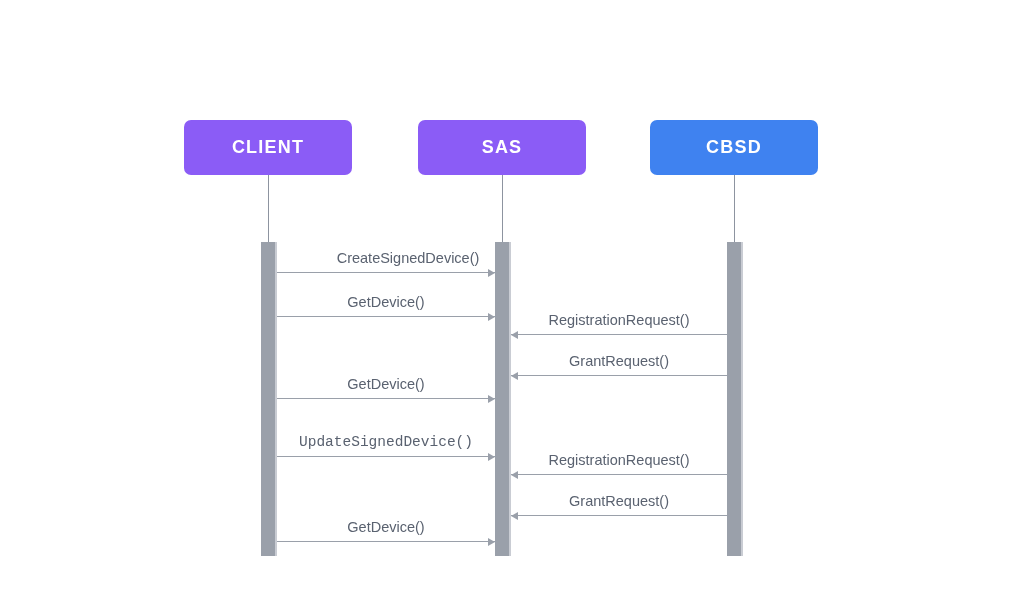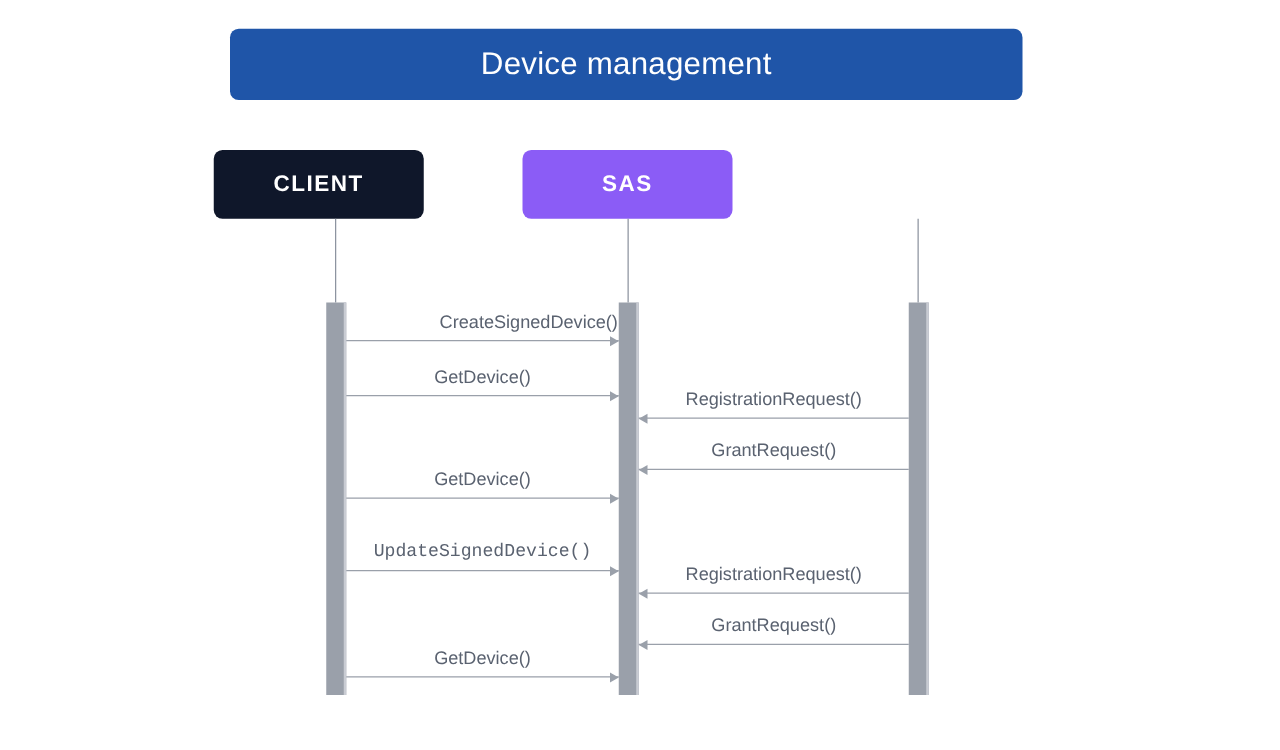--- a/index.html
+++ b/index.html
@@ -96,41 +96,43 @@
     color: #5a6270;
     text-align: center;
     white-space: nowrap;
   }
 </style>
 </head>
 <body>
 
 <div id="diagram">
 
-  <div class="title-banner" style="background: rgb(31, 85, 168);">Device management</div>
 
-  <div class="participant" id="p0" style="left: 171px; background: #0f172a; justify-content: center;">
+  <div class="participant" id="p0" style="left: 184px; background: #8b5cf6; justify-content: center;">
     <span>CLIENT</span>
   </div>
   <div class="participant" id="p1" style="left: 418px; background: #8b5cf6;">
     <span>SAS</span>
+  </div>
+  <div class="participant" id="p2" style="left: 650px; background: rgb(63, 130, 240);">
+    <span>CBSD</span>
   </div>
 
   <div class="lifeline" style="left:268px; top:175px; height:67px;"></div>
   <div class="lifeline" style="left:502px; top:175px; height:67px;"></div>
   <div class="lifeline" style="left:734px; top:175px; height:67px;"></div>
 
   <div class="activation" style="left:261px; top:242px; height:314px;"></div>
   <div class="activation" style="left:495px; top:242px; height:314px;"></div>
   <div class="activation" style="left:727px; top:242px; height:314px;"></div>
 
   <div id="messages-layer">
       <div class="message-line" style="left: 277px; top: 272px; width: 218px;"></div>
       <div class="arrow-head right" style="top: 268.5px; left: 488px;"></div>
-      <div class="message-label" style="left: 292px; width: 262px; top: 250px;">CreateSignedDevice()</div>
+      <div class="message-label" style="left: 277px; width: 262px; top: 250px;">CreateSignedDevice()</div>
       <div class="message-line" style="left: 277px; top: 316px; width: 218px;"></div>
       <div class="arrow-head right" style="top: 312.5px; left: 488px;"></div>
       <div class="message-label" style="left: 277px; width: 218px; top: 294px;">GetDevice()</div>
       <div class="message-line" style="left: 511px; top: 334px; width: 216px;"></div>
       <div class="arrow-head left" style="top: 330.5px; left: 511px;"></div>
       <div class="message-label" style="left: 511px; width: 216px; top: 312px;">RegistrationRequest()</div>
       <div class="message-line" style="left: 511px; top: 375px; width: 216px;"></div>
       <div class="arrow-head left" style="top: 371.5px; left: 511px;"></div>
       <div class="message-label" style="left: 511px; width: 216px; top: 353px;">GrantRequest()</div>
       <div class="message-line" style="left: 277px; top: 398px; width: 218px;"></div>

